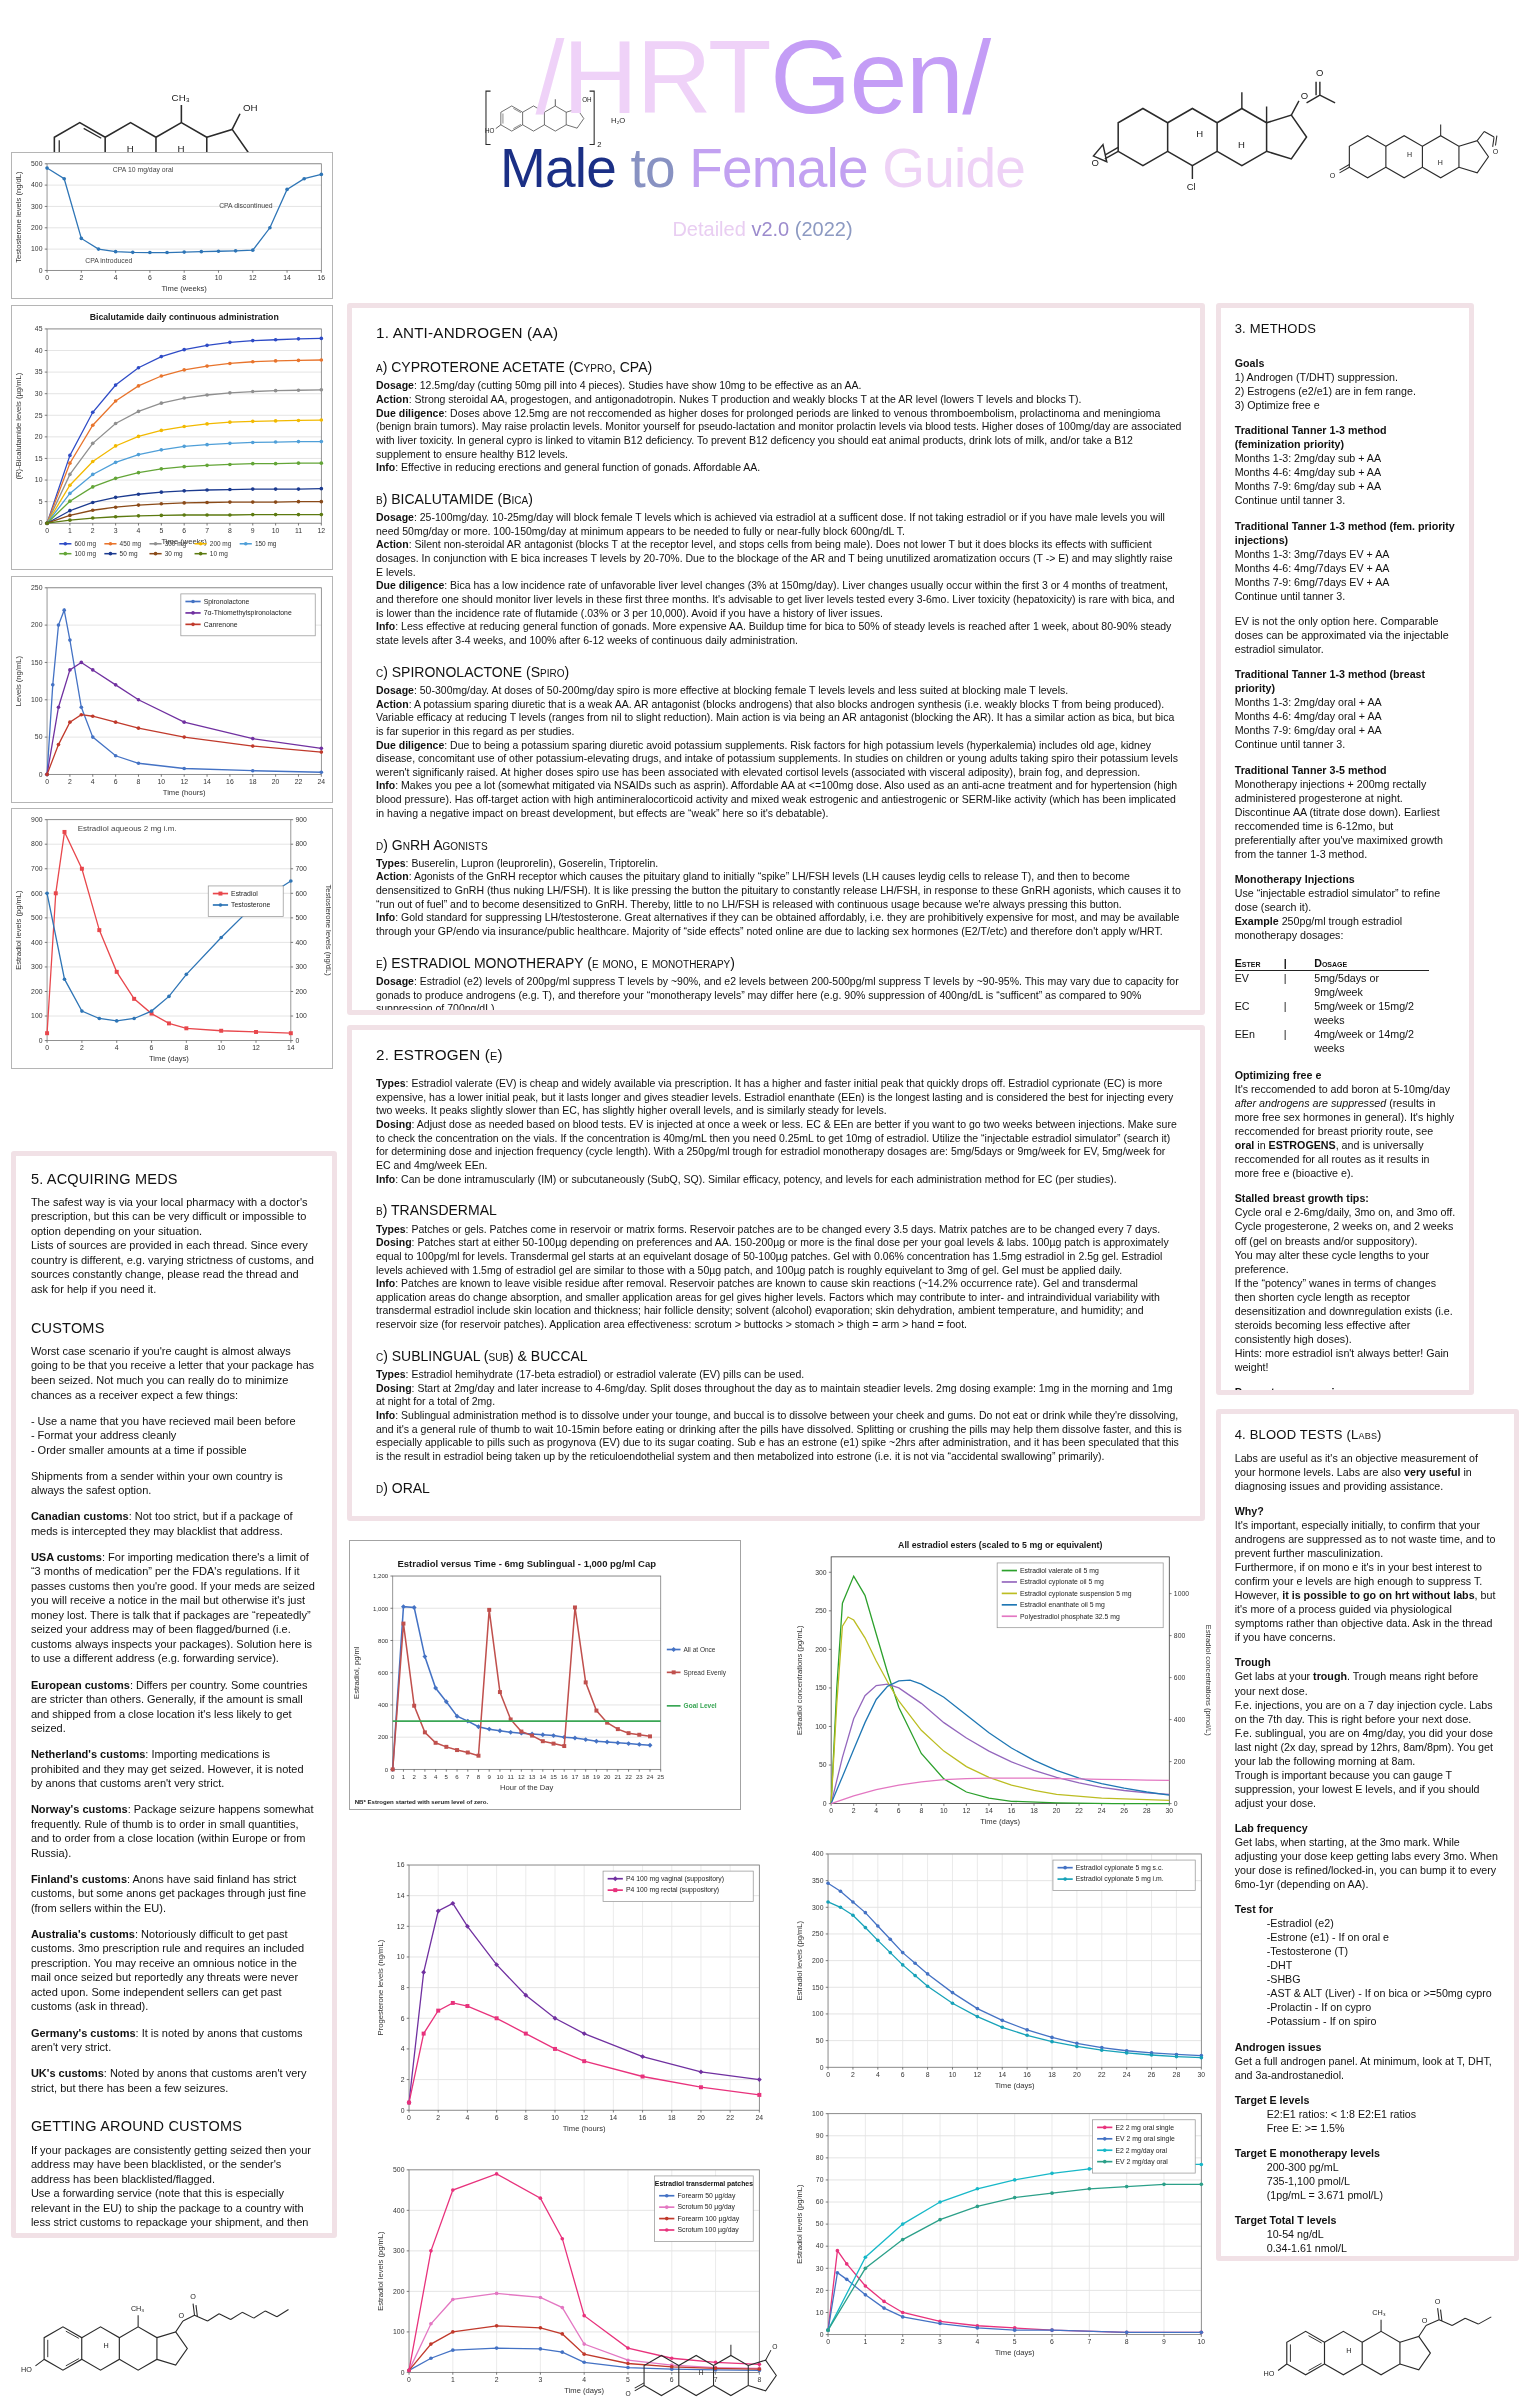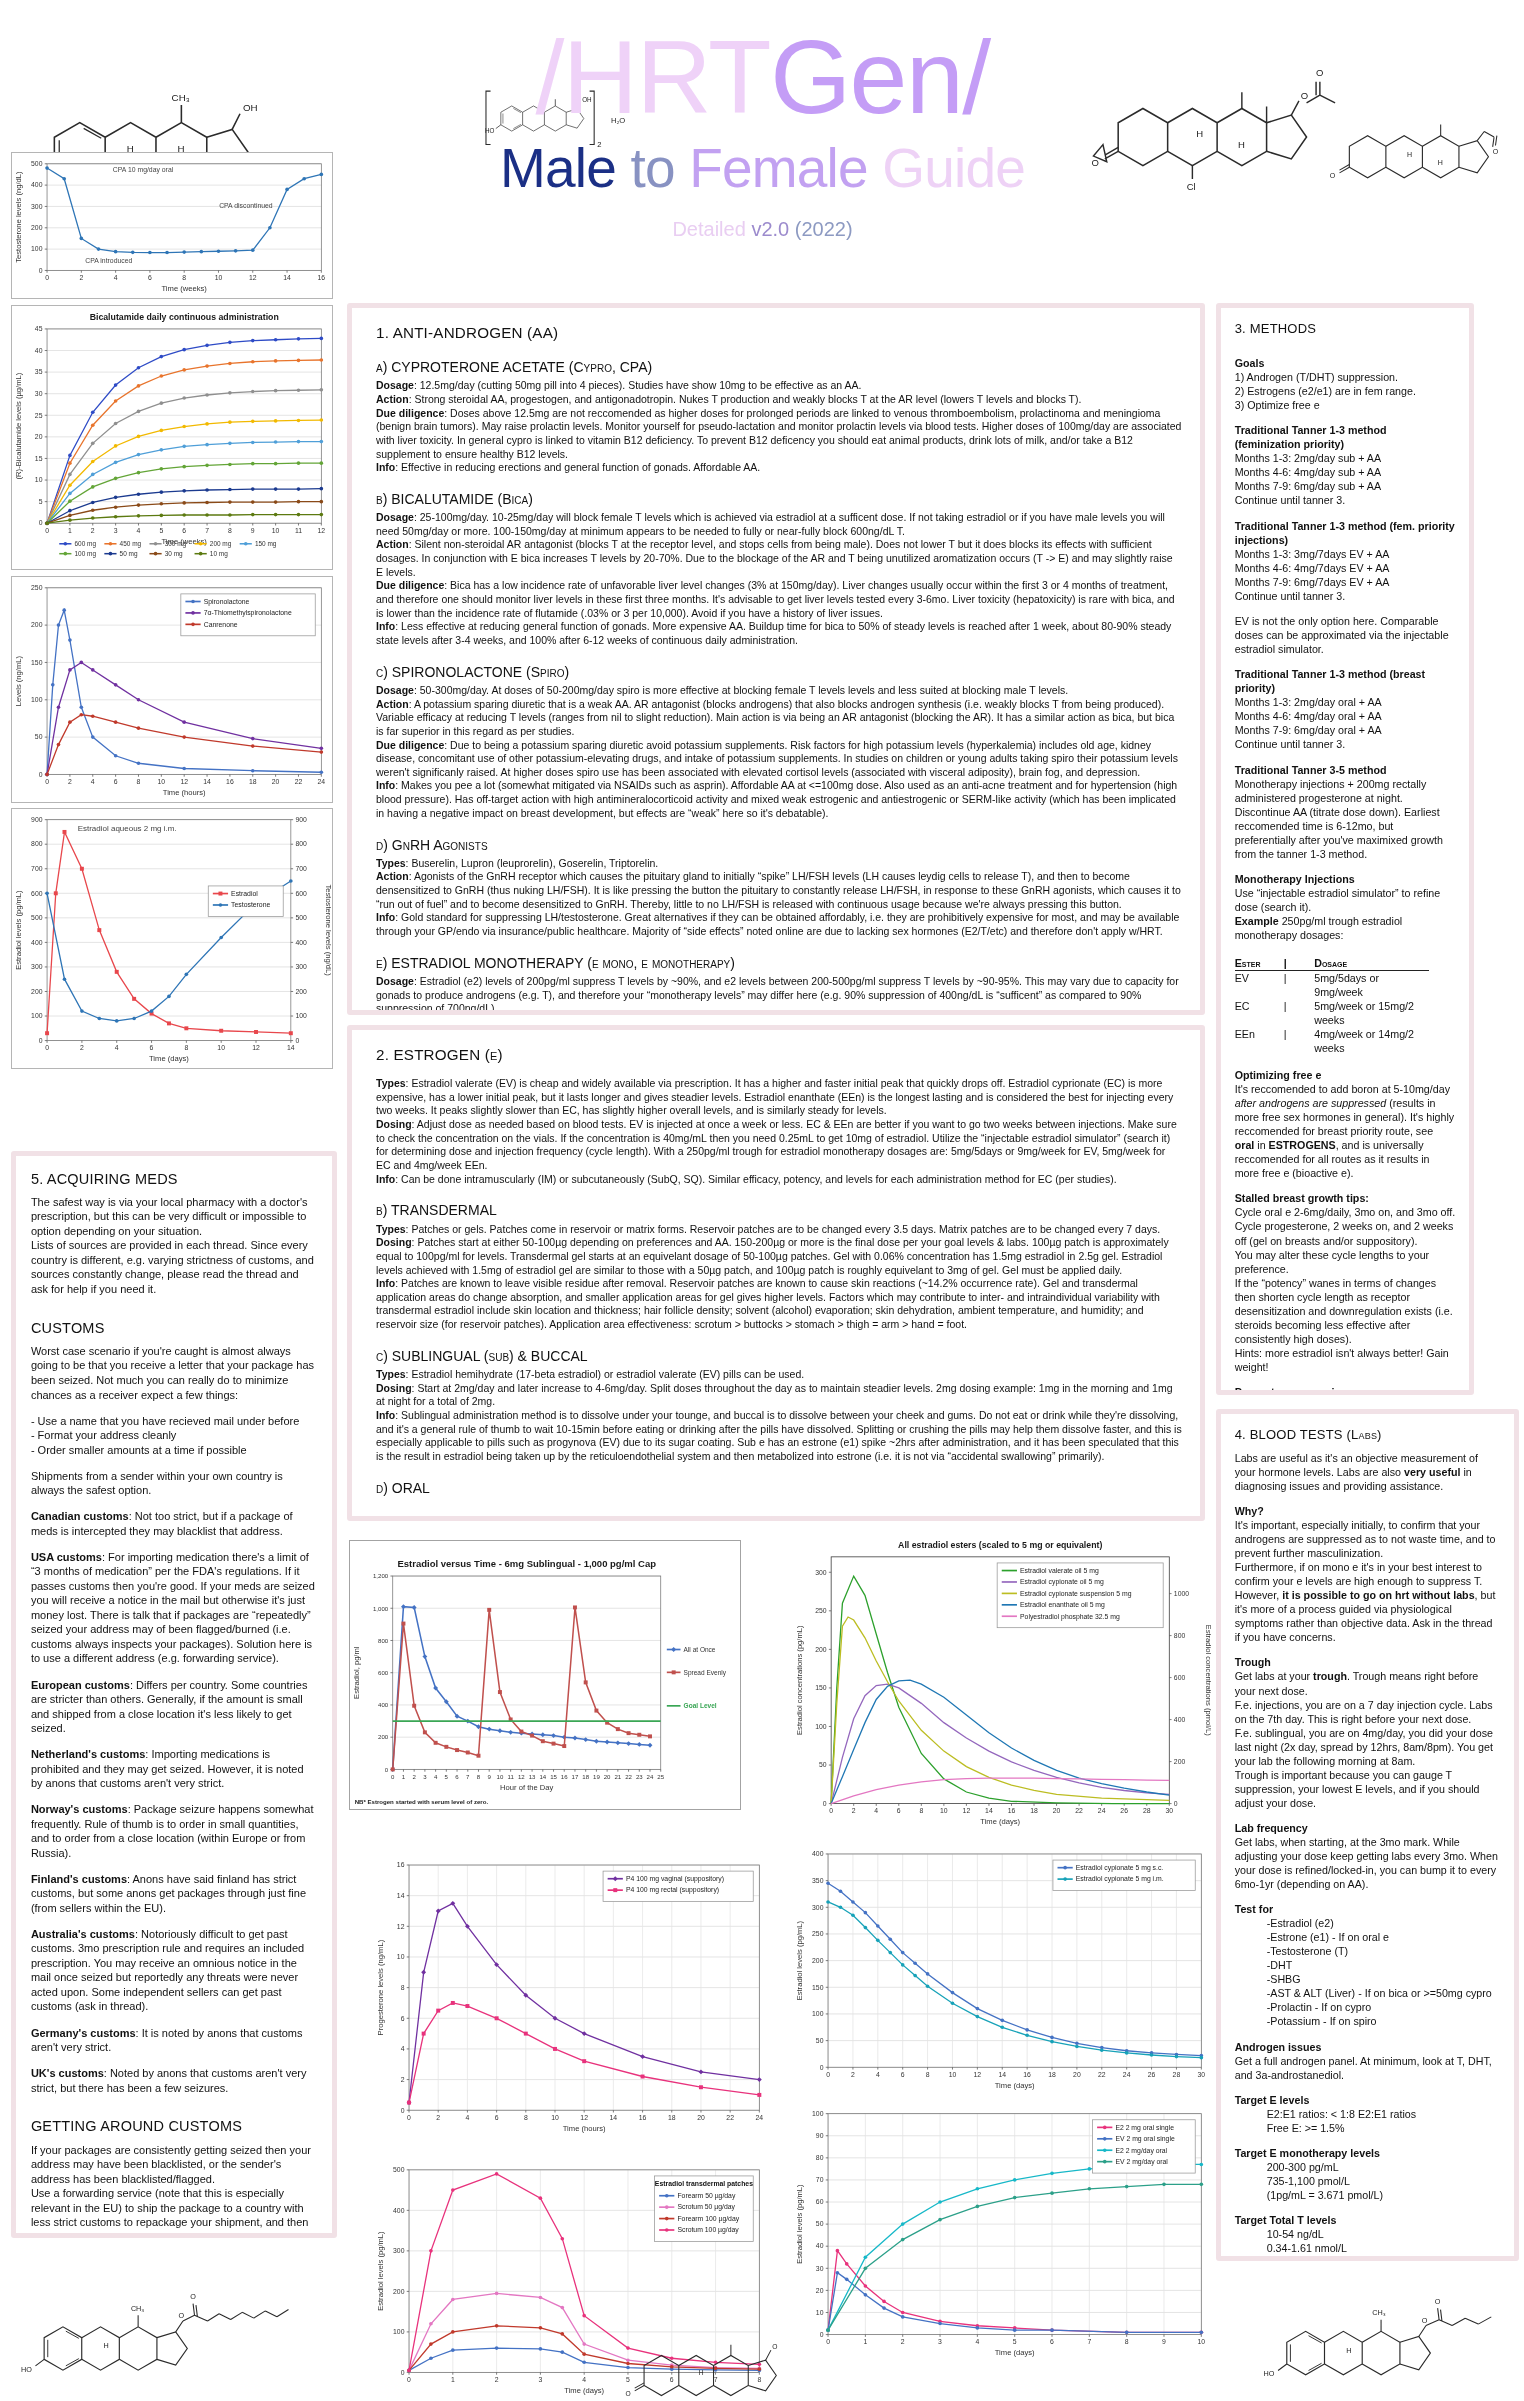--- a/index.html
+++ b/index.html
@@ -778,21 +778,21 @@
 
   <div class="panel fs-l" style="left: 10.7px; top: 1151px; width: 326px; height: 1087px; border-color: rgb(241, 225, 230);">
     <div class="inner">
         <div class="b-h1">5. ACQUIRING MEDS</div>
         <div class="b-pl">The safest way is via your local pharmacy with a doctor's prescription, but this can be very difficult or impossible to option depending on your situation.</div>
         <div class="b-pl">Lists of sources are provided in each thread. Since every country is different, e.g. varying strictness of customs, and sources constantly change, please read the thread and ask for help if you need it.</div>
         <div class="b-sp"></div>
         <div class="b-h1">CUSTOMS</div>
         <div class="b-pl">Worst case scenario if you're caught is almost always going to be that you receive a letter that your package has been seized. Not much you can really do to minimize chances as a receiver expect a few things:</div>
         <div class="b-sp"></div>
-        <div class="b-pl">- Use a name that you have recieved mail under before</div>
+        <div class="b-pl">- Use a name that you have recieved mail been before</div>
         <div class="b-pl">- Format your address cleanly</div>
         <div class="b-pl">- Order smaller amounts at a time if possible</div>
         <div class="b-sp"></div>
         <div class="b-pl">Shipments from a sender within your own country is always the safest option.</div>
         <div class="b-sp"></div>
         <div class="b-p"><b>Canadian customs</b>: Not too strict, but if a package of meds is intercepted they may blacklist that address.</div>
         <div class="b-sp"></div>
         <div class="b-p"><b>USA customs</b>: For importing medication there's a limit of “3 months of medication” per the FDA's regulations. If it passes customs then you're good. If your meds are seized you will receive a notice in the mail but otherwise it's just money lost. There is talk that if packages are “repeatedly” seized your address may of been flagged/burned (i.e. customs always inspects your packages). Solution here is to use a different address (e.g. forwarding service).</div>
         <div class="b-sp"></div>
         <div class="b-p"><b>European customs</b>: Differs per country. Some countries are stricter than others. Generally, if the amount is small and shipped from a close location it's less likely to get seized.</div>

